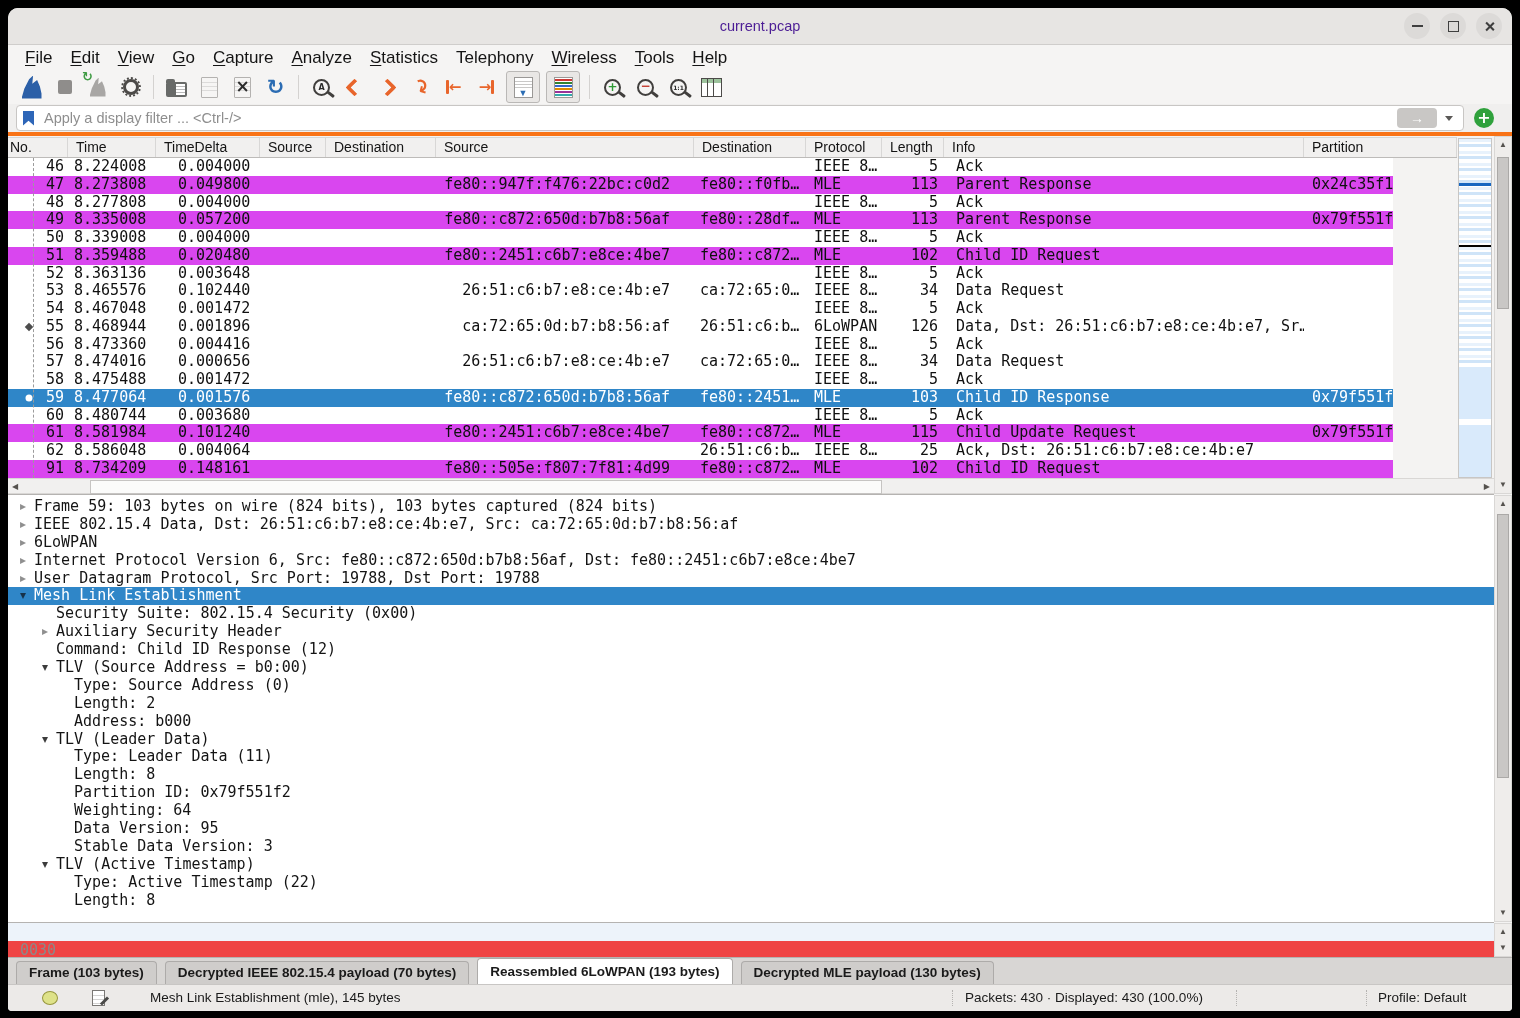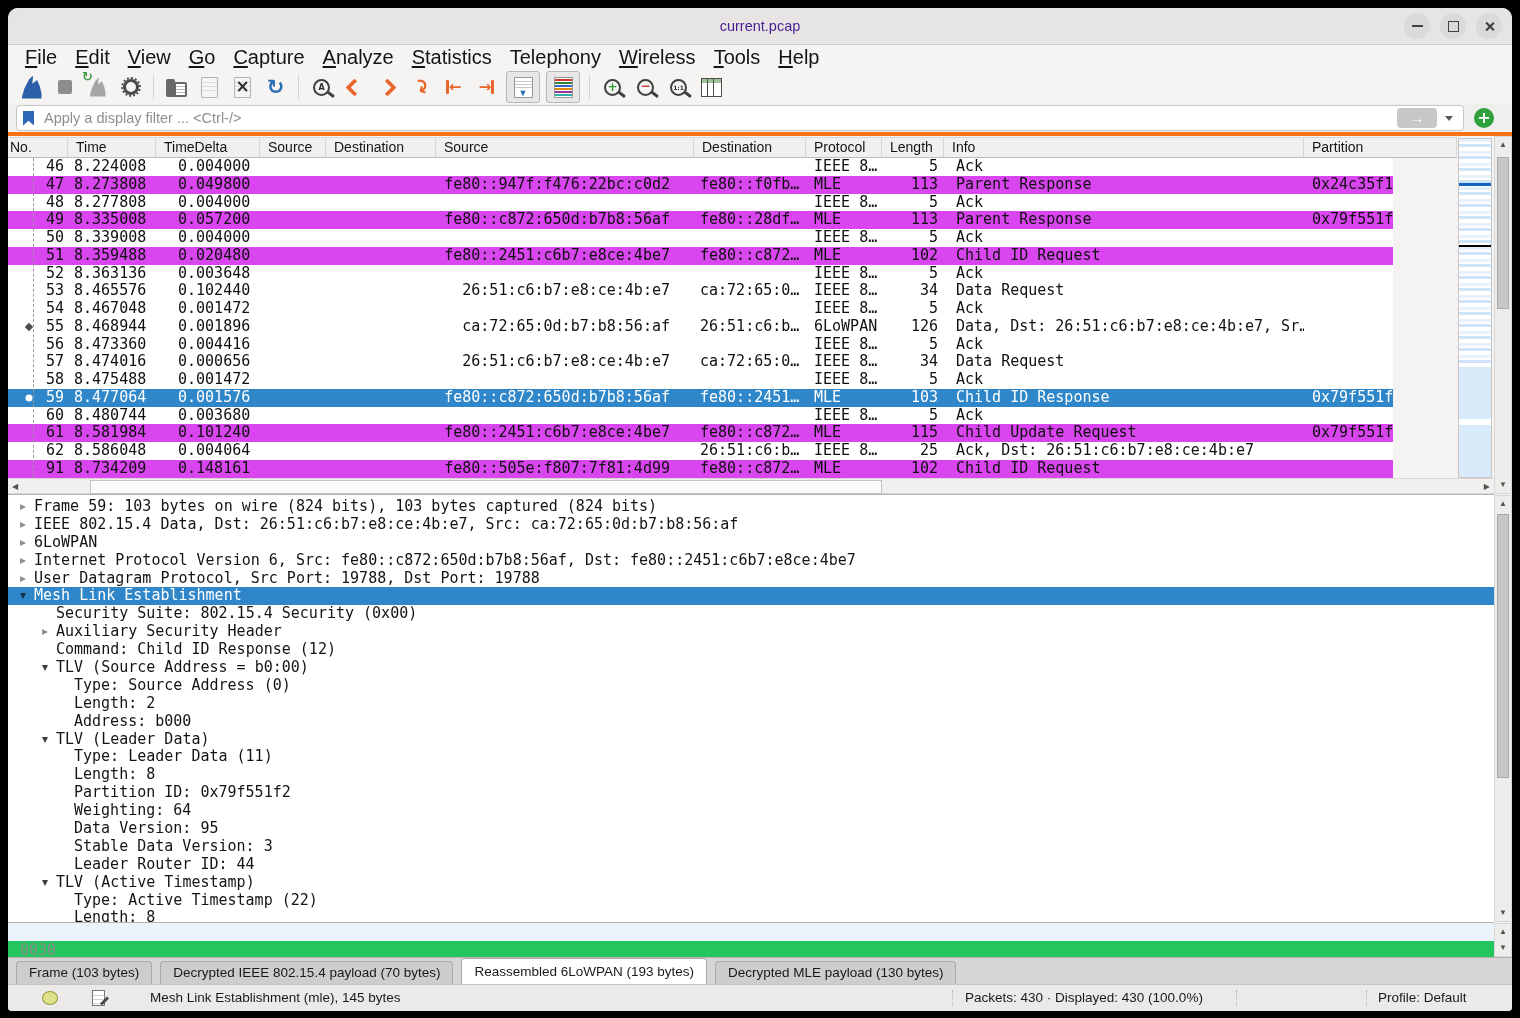--- a/index.html
+++ b/index.html
@@ -13,21 +13,21 @@
   .winbtns{position:absolute;right:10px;top:5px;display:flex;gap:10px;}
   .wbtn{width:26px;height:26px;border-radius:50%;background:#dcdad8;display:flex;align-items:center;justify-content:center;cursor:pointer;}
   .wg{display:block;}
   .wg.minimize{width:11px;height:2px;background:#3f3f3f;}
   .wg.maximize{width:9px;height:9px;border:1.5px solid #3f3f3f;}
   .wg.close{position:relative;width:11px;height:11px;}
   .wg.close::before,.wg.close::after{content:"";position:absolute;left:5px;top:0;width:1.8px;height:11px;background:#3f3f3f;}
   .wg.close::before{transform:rotate(45deg);} .wg.close::after{transform:rotate(-45deg);}
   
   .menubar{position:absolute;left:0;top:37px;width:100%;height:25px;background:#f5f4f3;display:flex;align-items:center;padding-left:8px;}
-  .mitem{font-size:20px;color:#141414;padding:2px 9px;cursor:default;text-align:center;}
+  .mitem{font-size:17px;color:#141414;padding:2px 9px;cursor:default;text-align:center;}
   .mitem .ul{text-decoration:underline;text-underline-offset:2px;}
   
   .toolbar{position:absolute;left:0;top:62px;width:100%;height:34px;background:#f5f4f3;display:flex;align-items:center;padding-left:10px;gap:6px;}
   .tbtn{width:27px;height:28px;display:flex;align-items:center;justify-content:center;position:relative;flex:0 0 auto;}
   .tbtn.pressed{width:32px;height:30px;background:#e9e7e5;border:1px solid #bab8b6;border-radius:3px;}
   .tsep{width:1px;height:24px;background:#d4d2d0;margin:0 3px;flex:0 0 auto;}
   .ic-fin{width:20px;height:23px;background:#2b5fa7;clip-path:polygon(0 100%,14% 58%,38% 16%,58% 0,54% 36%,78% 20%,92% 48%,100% 78%,100% 100%);}
   .ic-stop{width:14px;height:14px;background:#8f8d8b;border-radius:2px;}
   .ic-refin{width:16px;height:19px;background:#a8a6a4;clip-path:polygon(0 100%,14% 58%,38% 16%,58% 0,54% 36%,78% 20%,92% 48%,100% 78%,100% 100%);}
   .ic-refin-wrap{position:relative;}
@@ -120,27 +120,27 @@
   .dline{position:relative;height:17.9px;font:15px/17.9px "DejaVu Sans Mono",monospace;color:#141414;white-space:pre;}
   .dline.sel{background:#2f86c8;color:#fff;}
   .dar{position:absolute;top:0;font-family:"DejaVu Sans",sans-serif;font-size:12px;line-height:17.9px;}
   .dar.r{color:#8f8f8f;} .dar.d{color:#3c3c3c;}
   .dline.sel .dar{color:#16324a;}
   .ind0 .dar{left:12px;} .ind1 .dar{left:34px;}
   .ind0 .dtext{margin-left:26px;display:inline-block;}
   .ind1 .dtext{margin-left:48px;display:inline-block;}
   .ind2 .dtext{margin-left:66px;display:inline-block;}
   
-  .hexpane{position:absolute;left:0;top:914px;width:1486px;height:35px;background:#22c55e;border-top:1px solid #b5b3b1;box-sizing:border-box;}
+  .hexpane{position:absolute;left:0;top:914px;width:1486px;height:35px;background:#ef4444;border-top:1px solid #b5b3b1;box-sizing:border-box;}
   .hexrow{position:relative;height:18px;background:#edf3fa;font:15px/18px "DejaVu Sans Mono",monospace;white-space:pre;}
   .hexoff{position:absolute;left:12px;color:#8a8a8a;}
   .hexbytes{position:absolute;left:64px;background:#2f86c8;color:#fff;padding:0 4px;}
   .hexascii{position:absolute;left:540px;background:#2f86c8;color:#fff;padding:0 4px;}
   
-  .tabsbar{position:absolute;left:0;top:949px;width:100%;height:27px;background:#d8d6d4;border-top:1px solid #b5b3b1;display:flex;align-items:flex-end;padding-left:8px;gap:8px;box-sizing:border-box;}
+  .tabsbar{position:absolute;left:0;top:949px;width:100%;height:27px;background:#d8d6d4;border-top:1px solid #b5b3b1;display:flex;align-items:flex-end;padding-left:8px;gap:8px;box-sizing:border-box;font-weight:bold;}
   .tab{border:1px solid #adaba9;border-bottom:none;border-radius:4px 4px 0 0;background:#cfcdcb;font-size:13.5px;color:#1a1a1a;padding:3px 12px 4px;white-space:nowrap;}
   .tab.active{background:#fff;padding:5px 12px 5px;}
   
   .statusbar{position:absolute;left:0;top:976px;width:100%;height:27px;background:#eceae8;border-top:1px solid #c8c6c4;}
   .expert{position:absolute;left:34px;top:6px;width:16px;height:14px;border-radius:50%;background:#dee289;border:1px solid #97973f;box-sizing:border-box;}
   .comment{position:absolute;left:84px;top:5px;width:13px;height:16px;background:linear-gradient(#fff 0 4px,#d4d3d2 4px 5px,#fff 5px 8px,#d4d3d2 8px 9px,#fff 9px 12px,#d4d3d2 12px 13px,#fff 13px);border:1px solid #7a7875;box-sizing:border-box;}
   .comment::after{content:"";position:absolute;right:-2px;bottom:-1px;width:3px;height:10px;background:#4a4a48;transform:rotate(45deg);}
   .sbinfo{position:absolute;left:142px;top:5px;font-size:13.5px;color:#1a1a1a;}
   .sbpackets{position:absolute;left:957px;top:5px;font-size:13.5px;color:#1a1a1a;}
   .sbprofile{position:absolute;left:1370px;top:5px;font-size:13.5px;color:#1a1a1a;}
@@ -543,21 +543,20 @@
       <div class="dline ind2 "><span class="dtext">Type: Source Address (0)</span></div>
       <div class="dline ind2 "><span class="dtext">Length: 2</span></div>
       <div class="dline ind2 "><span class="dtext">Address: b000</span></div>
       <div class="dline ind1 "><span class="dar d">▾</span><span class="dtext">TLV (Leader Data)</span></div>
       <div class="dline ind2 "><span class="dtext">Type: Leader Data (11)</span></div>
       <div class="dline ind2 "><span class="dtext">Length: 8</span></div>
       <div class="dline ind2 "><span class="dtext">Partition ID: 0x79f551f2</span></div>
       <div class="dline ind2 "><span class="dtext">Weighting: 64</span></div>
       <div class="dline ind2 "><span class="dtext">Data Version: 95</span></div>
       <div class="dline ind2 "><span class="dtext">Stable Data Version: 3</span></div>
-      <div class="dline ind2 "><span class="dtext">Leader Router ID: 44</span></div>
       <div class="dline ind1 "><span class="dar d">▾</span><span class="dtext">TLV (Active Timestamp)</span></div>
       <div class="dline ind2 "><span class="dtext">Type: Active Timestamp (22)</span></div>
       <div class="dline ind2 "><span class="dtext">Length: 8</span></div>
     </div>
   <div class="vscroll vs2">
     <div class="sarrow up">▲</div>
     <div class="vthumb" style="top:18px;height:262px;"></div>
     <div class="sarrow dn">▼</div>
   </div>
 

